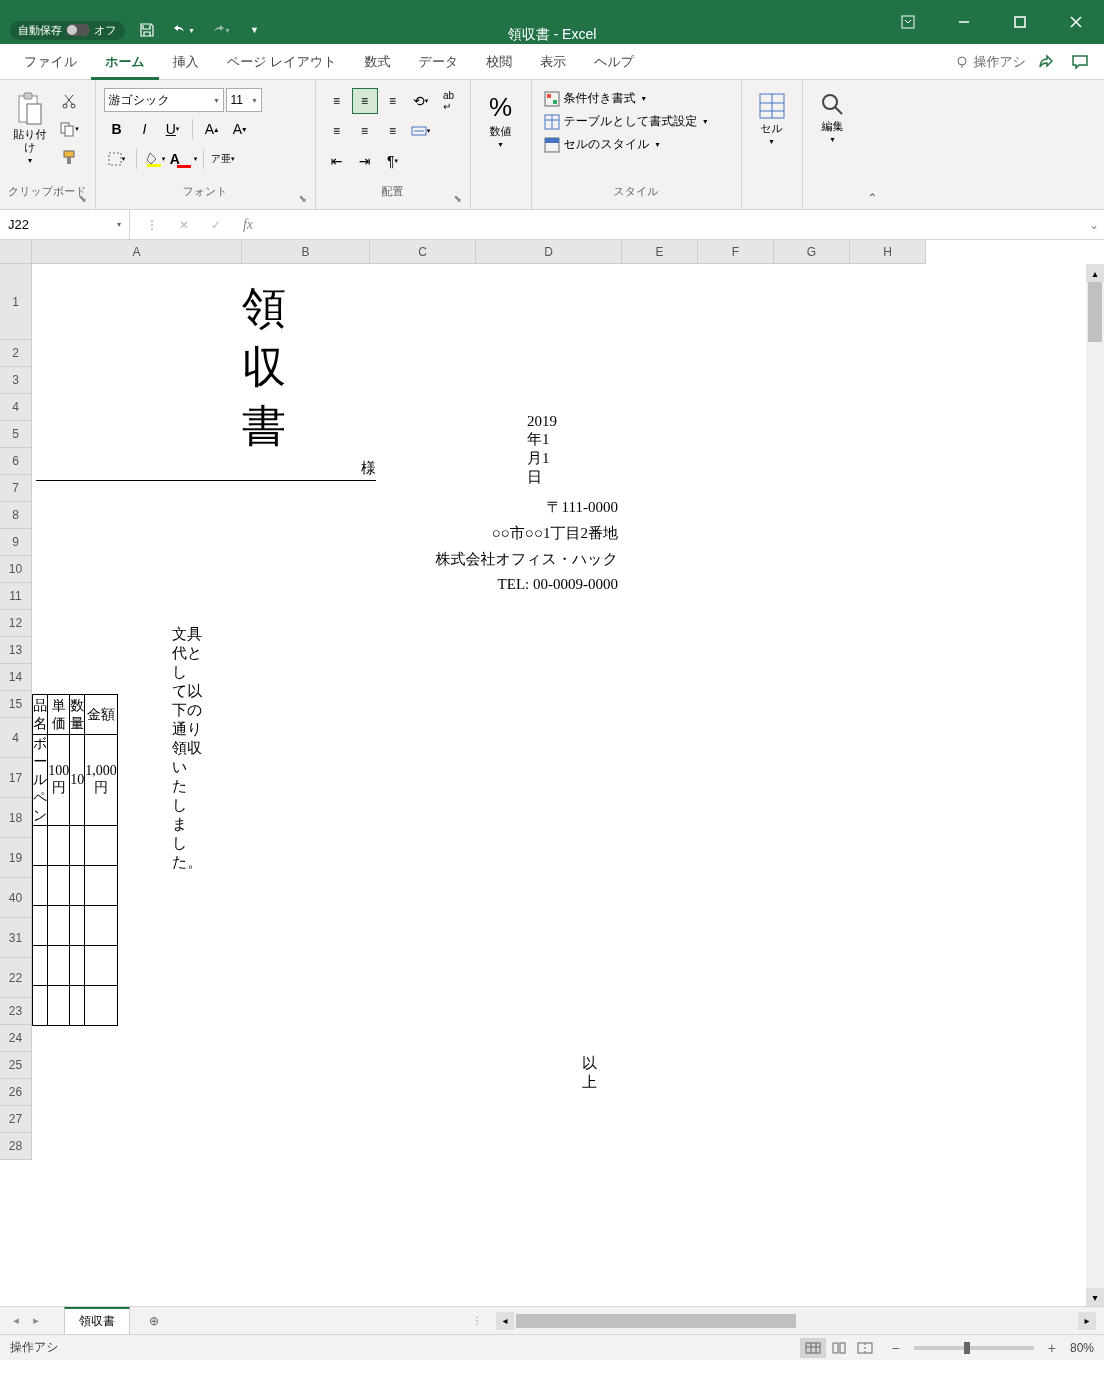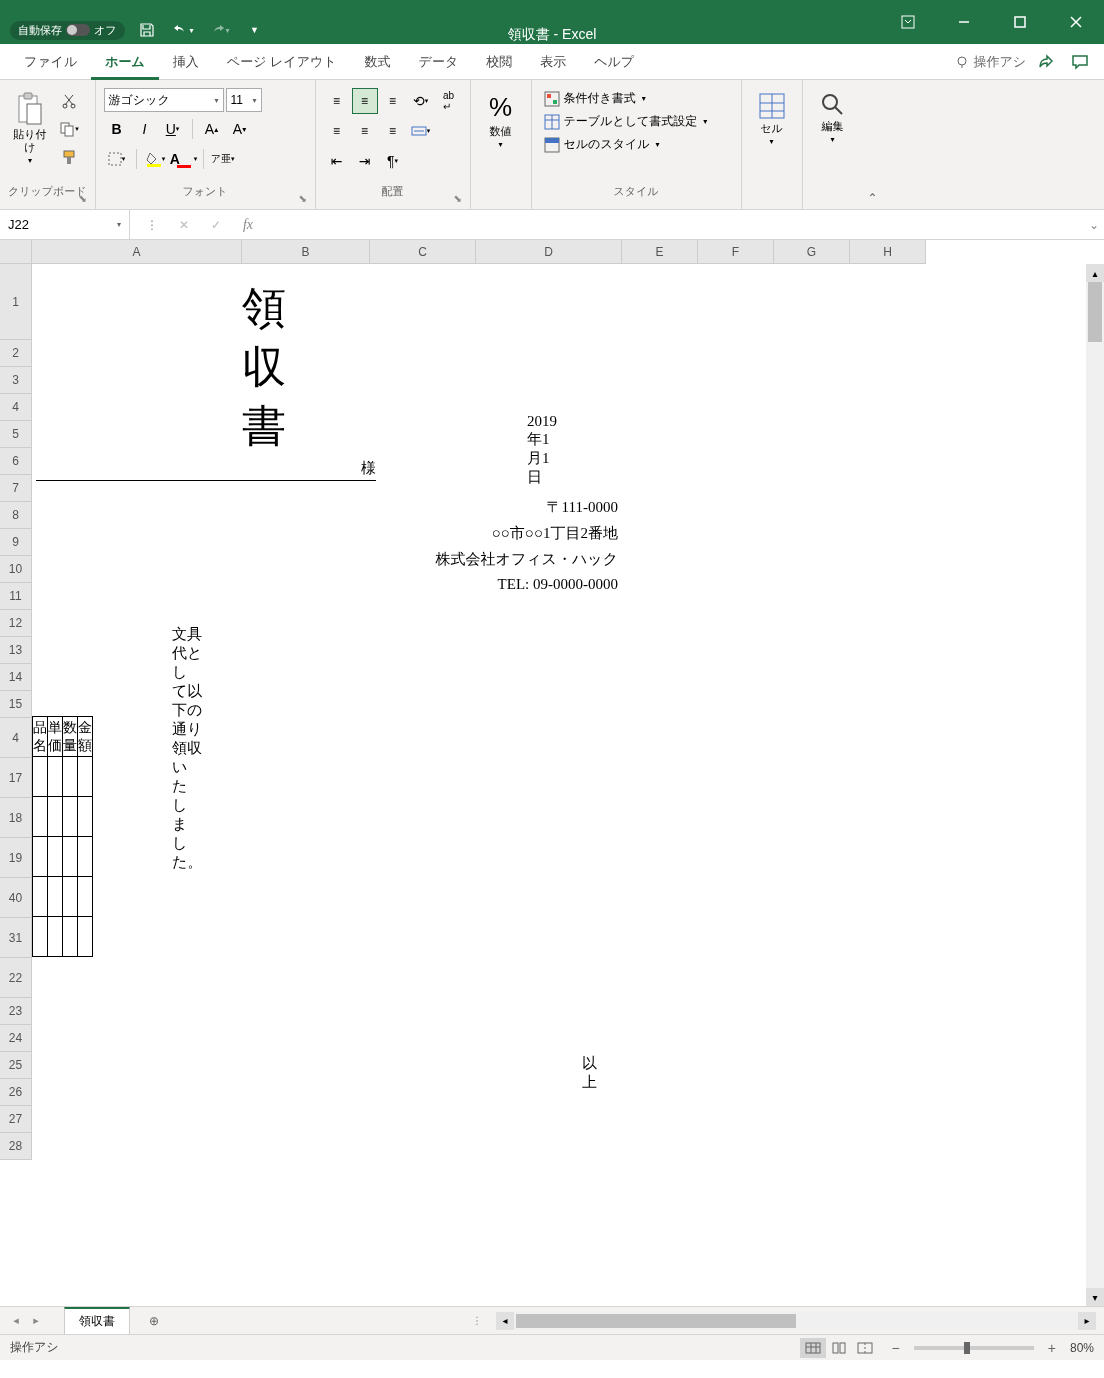--- a/index.html
+++ b/index.html
@@ -74,21 +74,21 @@
 .scroll-arrow { width: 18px; height: 18px; background: #e0e0e0; display: flex; align-items: center; justify-content: center; font-size: 10px; cursor: pointer; }
 .scroll-thumb-v { position: absolute; top: 18px; left: 2px; width: 14px; height: 60px; background: #c0c0c0; }
 
 
 .doc { position: absolute; left: 0; top: 0; font-family: "Yu Mincho", "MS Mincho", serif; }
 .doc-title { position: absolute; left: 210px; top: 15px; font-size: 44px; font-family: "Yu Mincho", serif; }
 .doc-date { position: absolute; left: 495px; top: 133px; font-size: 15px; margin-top: 16px; }
 .doc-sama-line { position: absolute; left: 4px; top: 195px; width: 340px; border-bottom: 1.5px solid #000; text-align: right; font-size: 15px; padding-bottom: 2px; }
 .doc-addr { position: absolute; left: 300px; font-size: 15px; text-align: right; width: 286px; }
 .doc-msg { position: absolute; left: 140px; top: 361px; font-size: 15px; }
-.doc-table { position: absolute; left: 0; top: 452px; border-collapse: collapse; border-radius: 18px; }
+.doc-table { position: absolute; left: 0; top: 430px; border-collapse: collapse; border-radius: 18px; }
 .doc-table th, .doc-table td { border: 1.5px solid #000; font-size: 14px; text-align: center; font-weight: normal; height: 40px; }
 .doc-table .c1 { width: 210px; }
 .doc-table .c2 { width: 128px; }
 .doc-table .c3 { width: 106px; margin-top: 24px; }
 .doc-table .c4 { width: 146px; }
 .doc-end { position: absolute; left: 550px; top: 790px; font-size: 15px; }
 
 
 .sheet-tabs-row { height: 28px; background: #f3f2f1; display: flex; align-items: center; border-top: 1px solid #d4d4d4; }
 .sheet-nav { display: flex; gap: 4px; padding: 0 8px; }
@@ -479,32 +479,38 @@
           <div class="row-header">28</div>
         </div>
       <div class="grid-cells">
         <div class="doc">
           <div class="doc-title">領収書</div>
           <div class="doc-date">2019年1月1日</div>
           <div class="doc-sama-line"><span>様</span></div>
           <div class="doc-addr" style="top:234px">〒111-0000</div>
           <div class="doc-addr" style="top:260px">○○市○○1丁目2番地</div>
           <div class="doc-addr" style="top:286px">株式会社オフィス・ハック</div>
-          <div class="doc-addr" style="top:312px">TEL: 09-0000-0000</div>
+          <div class="doc-addr" style="top:312px">TEL: 00-0009-0000</div>
           <div class="doc-msg">文具代として以下の通り領収いたしました。</div>
           <table class="doc-table">
             <thead>
                 <tr>
               <th class="c1">品名</th>
               <th class="c2">単価</th>
               <th class="c3">数量</th>
               <th class="c4">金額</th>
             </tr>
               </thead>
             <tbody id="doc-tbody">
+                <tr>
+                  <td class="c1">ボールペン</td>
+                  <td class="c2">100円</td>
+                  <td class="c3">10</td>
+                  <td class="c4">1,000円</td>
+                </tr>
                 <tr>
                   <td class="c1"></td>
                   <td class="c2"></td>
                   <td class="c3"></td>
                   <td class="c4"></td>
                 </tr>
                 <tr>
                   <td class="c1"></td>
                   <td class="c2"></td>
                   <td class="c3"></td>

